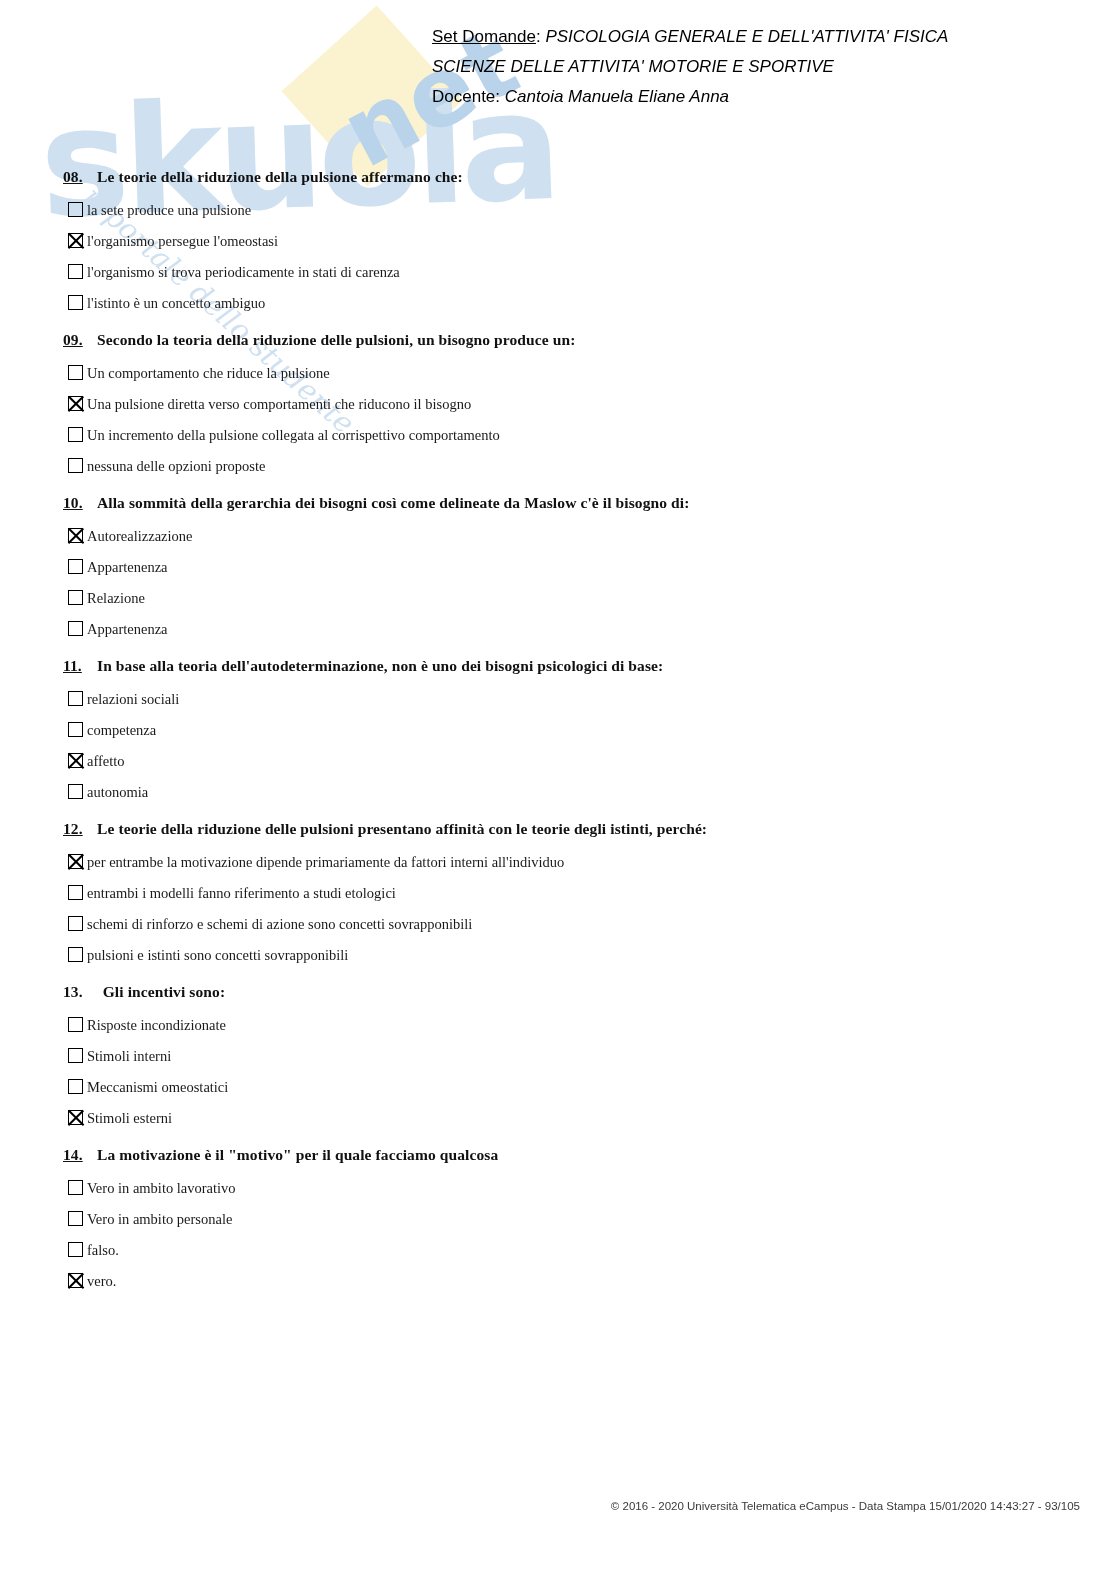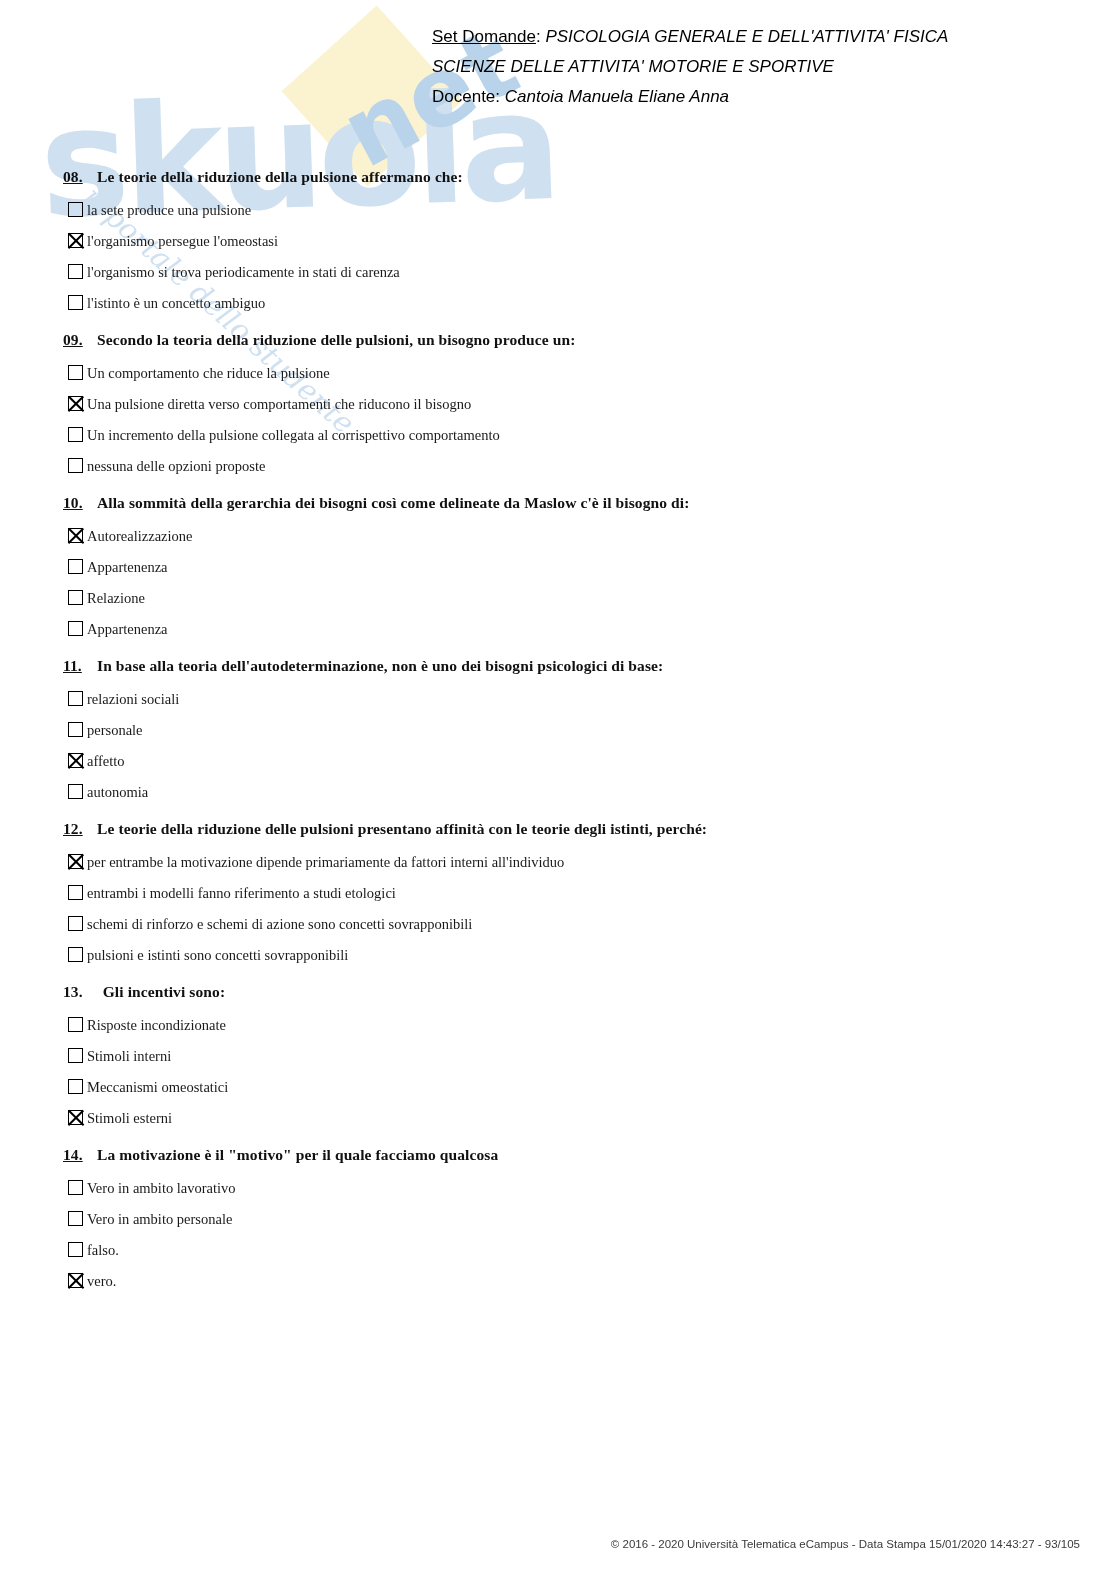--- a/index.html
+++ b/index.html
@@ -164,21 +164,21 @@
     font-size: 14.5px;
     color: #1a1a1a;
     line-height: 16px;
     white-space: nowrap;
   }
 
   
   #footer {
     position: absolute;
     left: 0;
-    top: 1538px;
+    top: 1500px;
     width: 1080px;
     text-align: right;
     font-family: "Liberation Sans", sans-serif;
     font-size: 11.5px;
     color: #3a3a3a;
     z-index: 3;
     white-space: nowrap;
   }
 </style>
 </head>
@@ -258,21 +258,21 @@
         </div>
       </div>
       <div class="question-block">
         <div class="q-heading indent"><span class="q-num">11.</span><span>In base alla teoria dell'autodeterminazione, non è uno dei bisogni psicologici di base:</span></div>
         <div class="option-row">
           <span class="checkbox"></span>
           <span class="option-label">relazioni sociali</span>
         </div>
         <div class="option-row">
           <span class="checkbox"></span>
-          <span class="option-label">personale</span>
+          <span class="option-label">competenza</span>
         </div>
         <div class="option-row">
           <span class="checkbox checked"></span>
           <span class="option-label">affetto</span>
         </div>
         <div class="option-row">
           <span class="checkbox"></span>
           <span class="option-label">autonomia</span>
         </div>
       </div>

